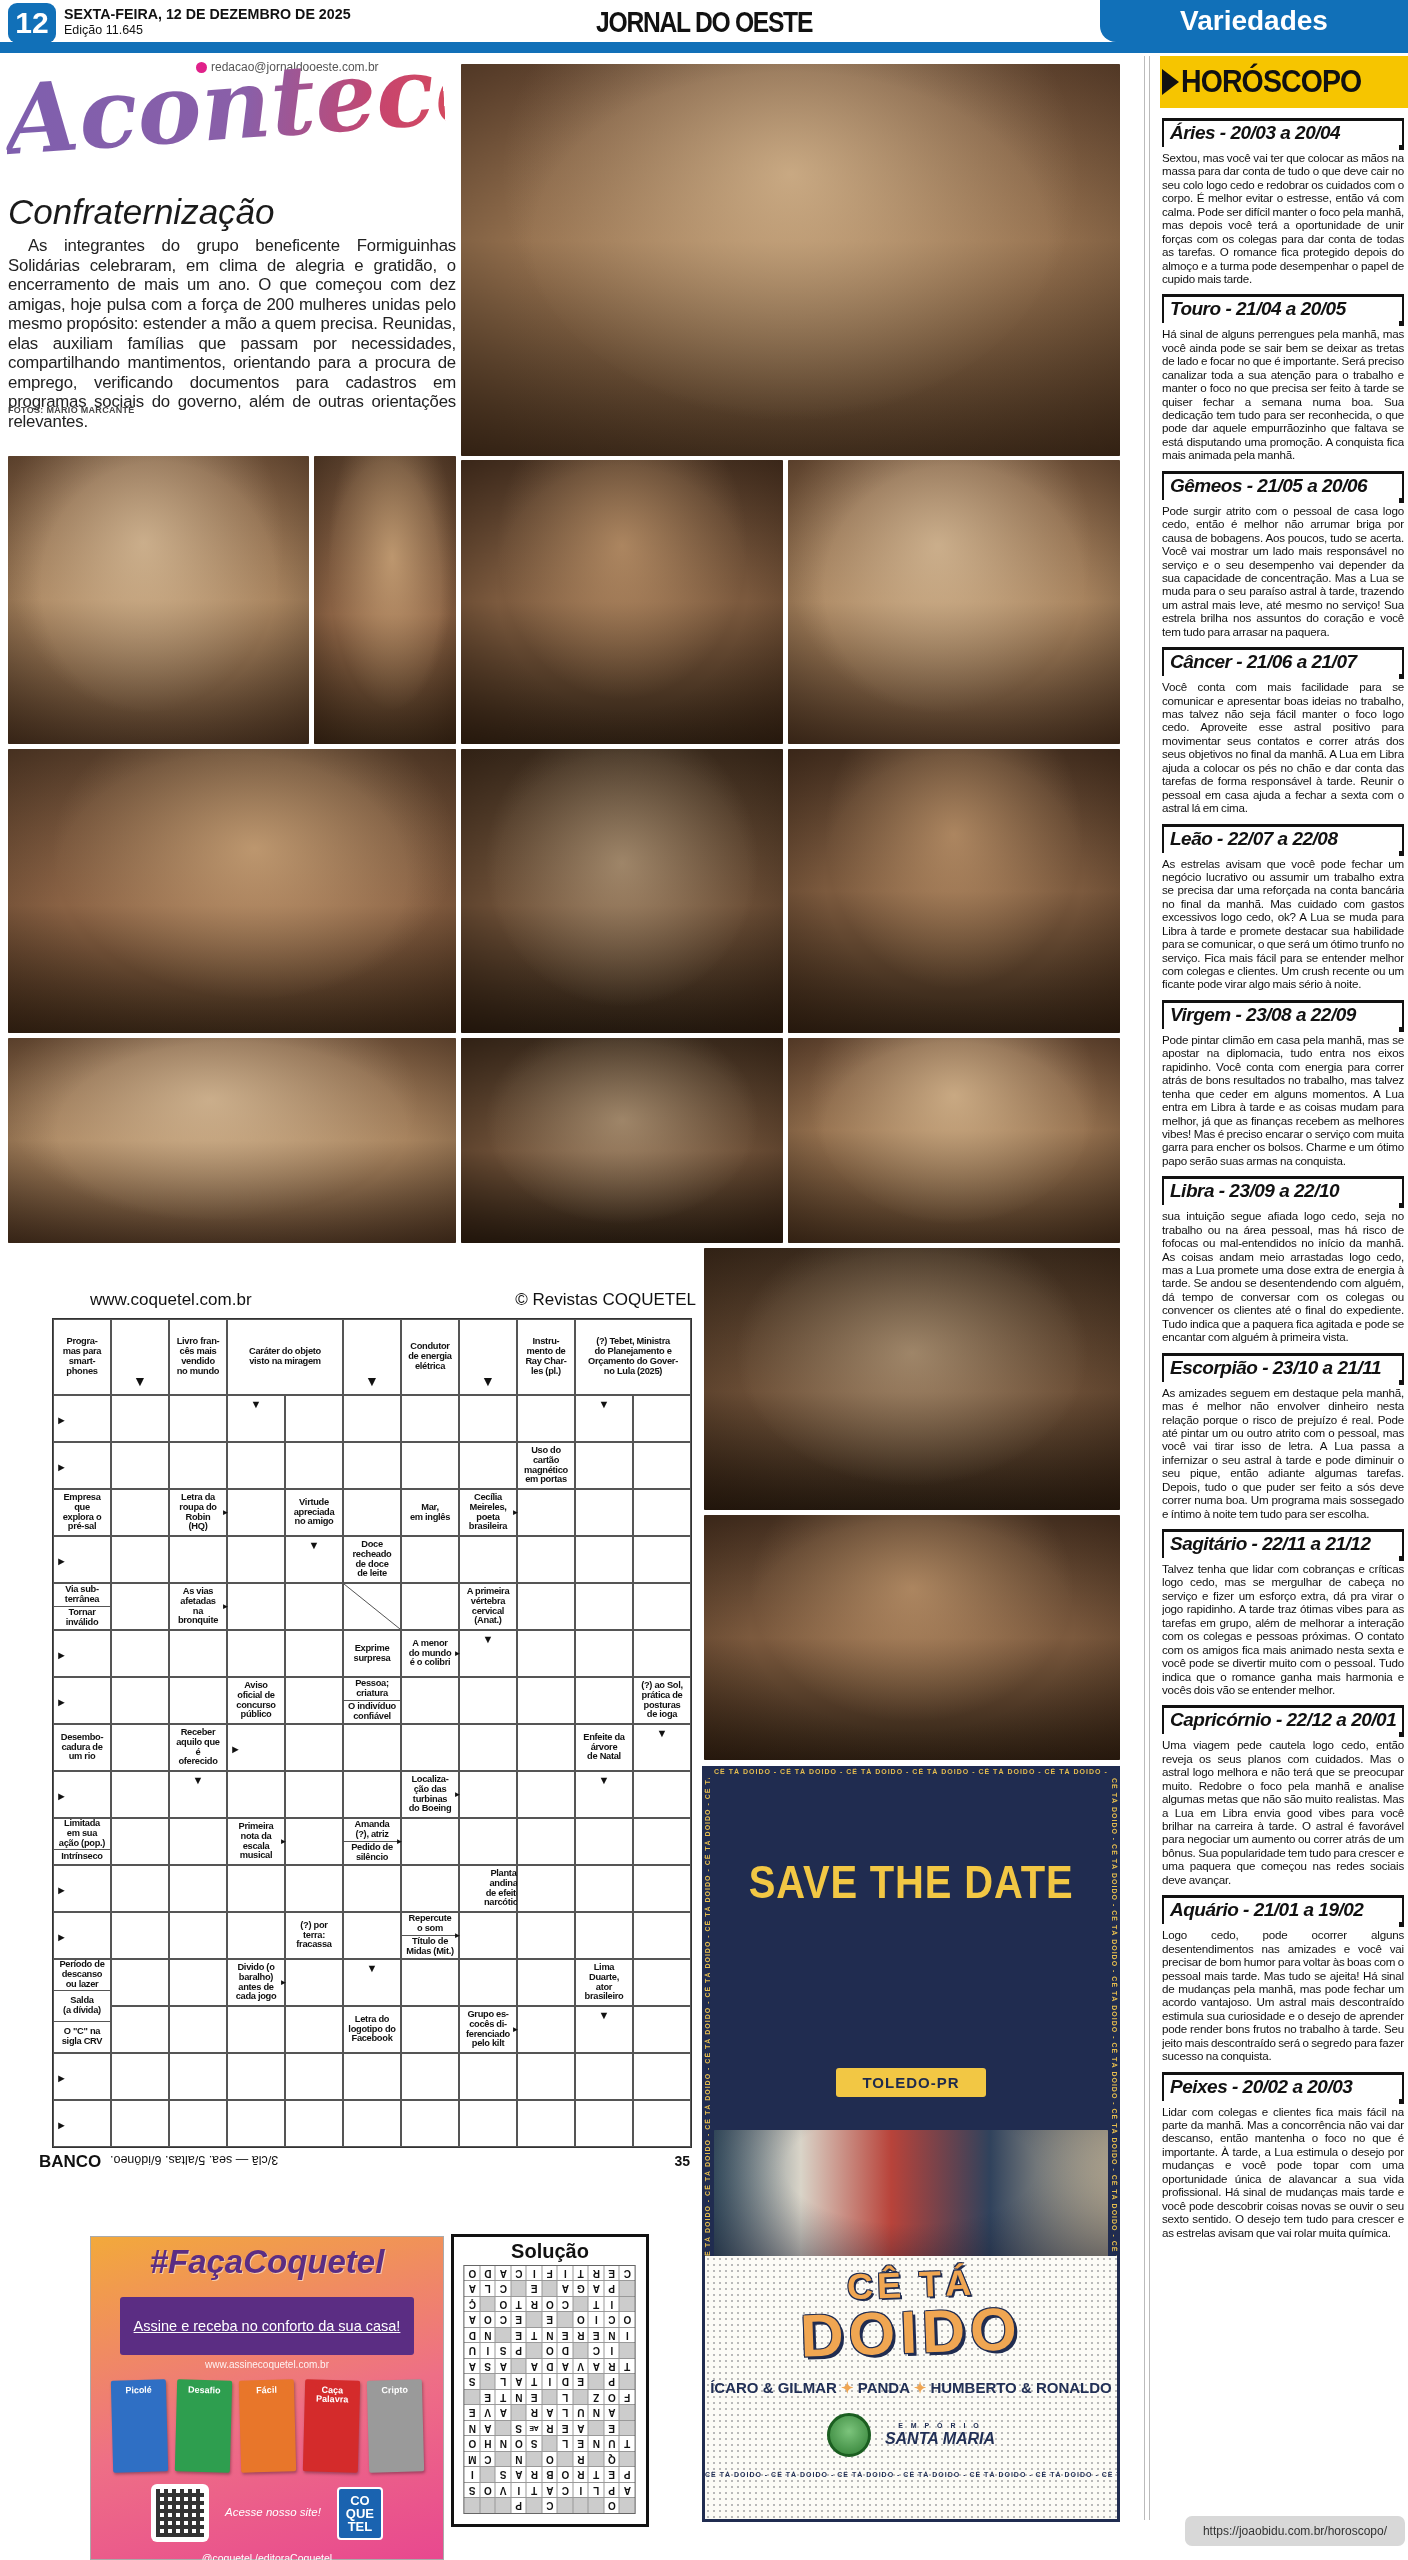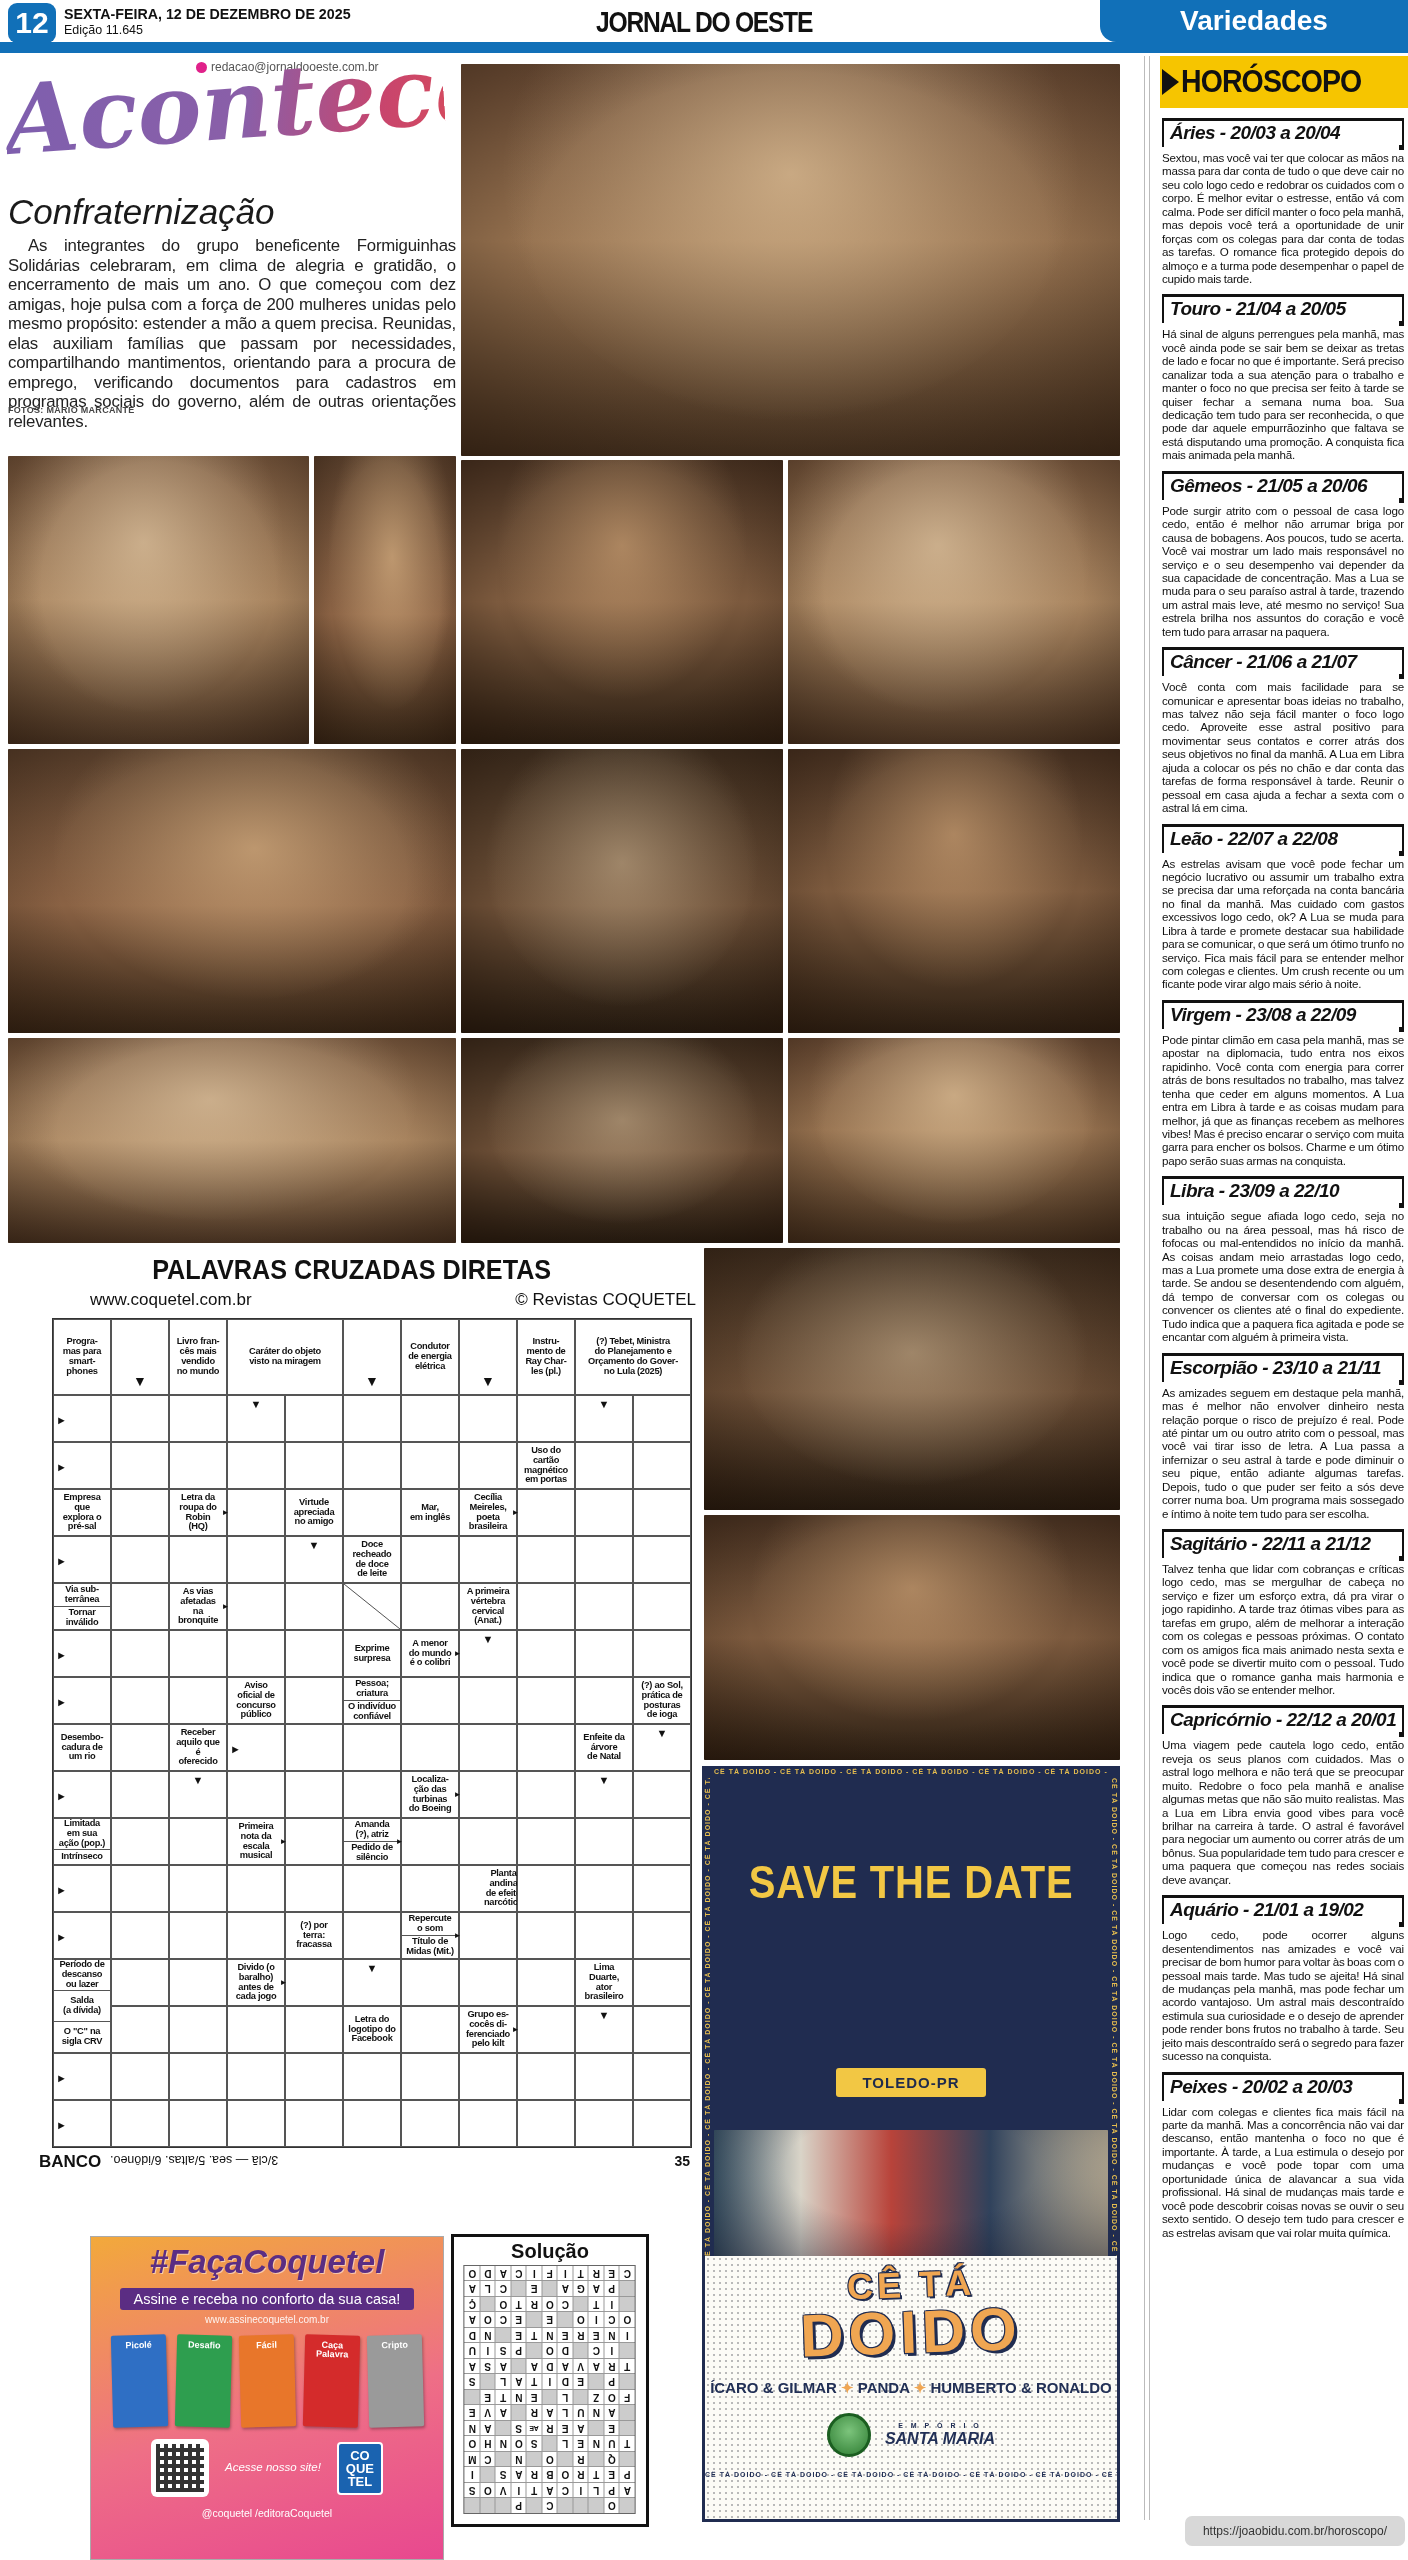--- a/index.html
+++ b/index.html
@@ -80,21 +80,21 @@
   .sc{background:#fff;font-weight:bold;font-size:10px;display:flex;align-items:center;justify-content:center;}
   .sg{background:#ccc;}
   .s2{font-size:7px;letter-spacing:-.5px;}
 
   
   .cqad{left:90px;top:2236px;width:352px;height:322px;border:1px solid #aaa;
         background:linear-gradient(165deg,#f2a93b 0%,#ee6f86 55%,#e8488f 100%);
         display:flex;flex-direction:column;align-items:center;}
   .cq-hash{margin-top:6px;font-size:33px;font-weight:800;font-style:italic;color:#5b2d83;
            text-shadow:1px 1px 0 rgba(255,255,255,.5);}
-  .cq-bar{background:#5b2d83;color:#fff;font-size:14.5px;padding:3px 14px;border-radius:3px;margin-top:7px;}
+  .cq-bar{background:#5b2d83;color:#fff;font-size:14.5px;padding:21px 14px;border-radius:3px;margin-top:16px;text-decoration:underline;}
   .cq-url{color:#fff;font-size:10px;margin-top:4px;opacity:.9;}
   .cq-covers{display:flex;gap:9px;margin-top:10px;align-items:center;}
   .cover{width:55px;height:92px;border-radius:2px;box-shadow:1px 2px 3px rgba(0,0,0,.3);
          display:flex;align-items:flex-start;justify-content:center;padding-top:6px;box-sizing:border-box;
          font-size:9px;font-weight:bold;color:#fff;text-align:center;line-height:1;}
   .cq-bottom{display:flex;align-items:center;gap:16px;margin-top:12px;}
   .qr{width:58px;height:58px;background:#fff;border-radius:6px;padding:5px;box-sizing:border-box;}
   .qr-inner{width:100%;height:100%;
     background:repeating-linear-gradient(0deg,#333 0 4px,transparent 4px 8px),
                repeating-linear-gradient(90deg,#333 0 4px,#fff 4px 8px);}
@@ -187,23 +187,20 @@
   <div class="abs photo ph-b" style="left:788px;top:460px;width:332px;height:284px;"></div>
   <div class="abs photo ph-c" style="left:8px;top:749px;width:448px;height:284px;"></div>
   <div class="abs photo ph-e" style="left:461px;top:749px;width:322px;height:284px;"></div>
   <div class="abs photo ph-d" style="left:788px;top:749px;width:332px;height:284px;"></div>
   <div class="abs photo ph-b" style="left:8px;top:1038px;width:448px;height:205px;"></div>
   <div class="abs photo ph-e" style="left:461px;top:1038px;width:322px;height:205px;"></div>
   <div class="abs photo ph-a" style="left:788px;top:1038px;width:332px;height:205px;"></div>
   <div class="abs photo ph-e" style="left:704px;top:1248px;width:416px;height:262px;"></div>
   <div class="abs photo ph-d" style="left:704px;top:1515px;width:416px;height:245px;"></div>
 
-  <div class="abs xw-title">
-    <span>PALAVRAS CRUZADAS DIRETAS</span>
-  </div>
   <div class="abs xw-site">www.coquetel.com.br</div>
   <div class="abs xw-copy">© Revistas COQUETEL</div>
   <div class="abs" id="xgrid">
       <div class="xc" style="grid-area: 1 / 1 / span 1 / span 1;">Progra-
 mas para
 smart-
 phones</div>
       <div class="xa xa0" style="grid-area: 1 / 2 / span 1 / span 1;">▼</div>
       <div class="xc" style="grid-area: 1 / 3 / span 1 / span 1;">Livro fran-
 cês mais

